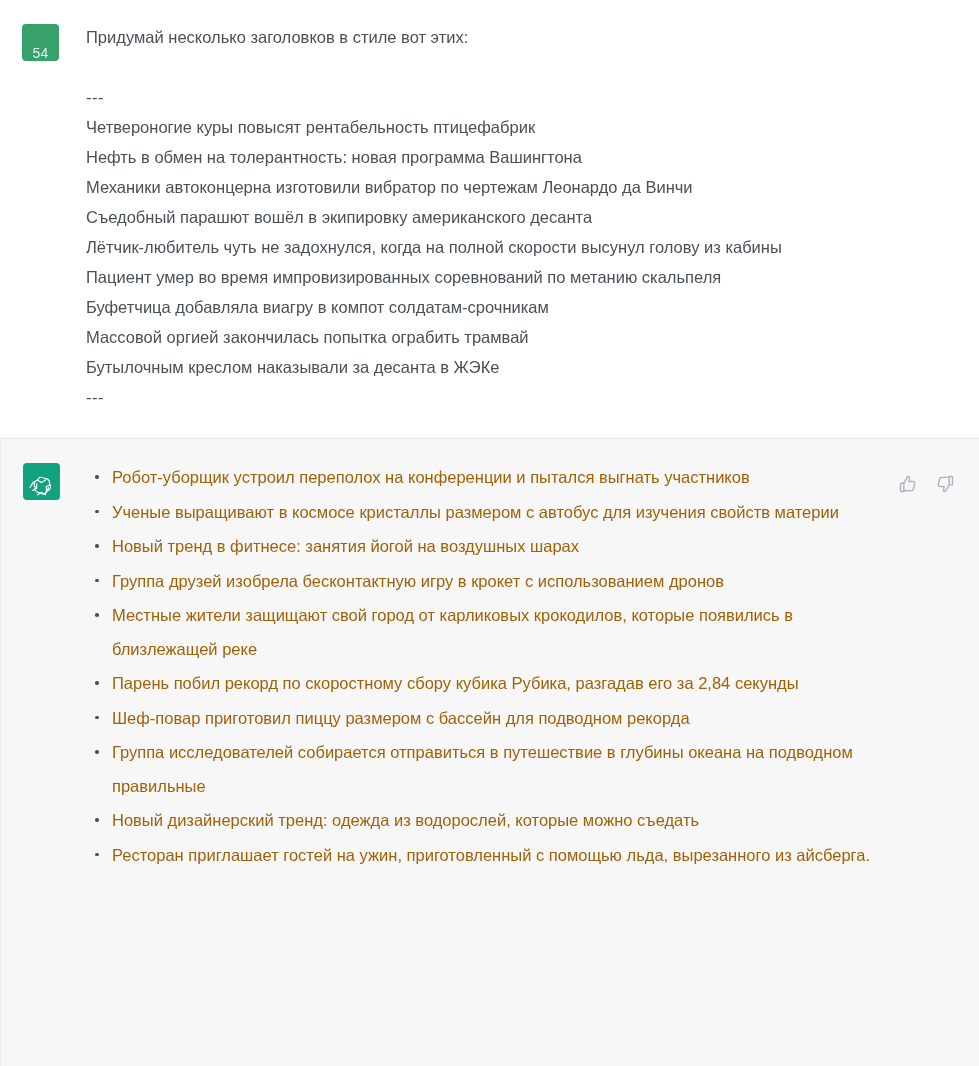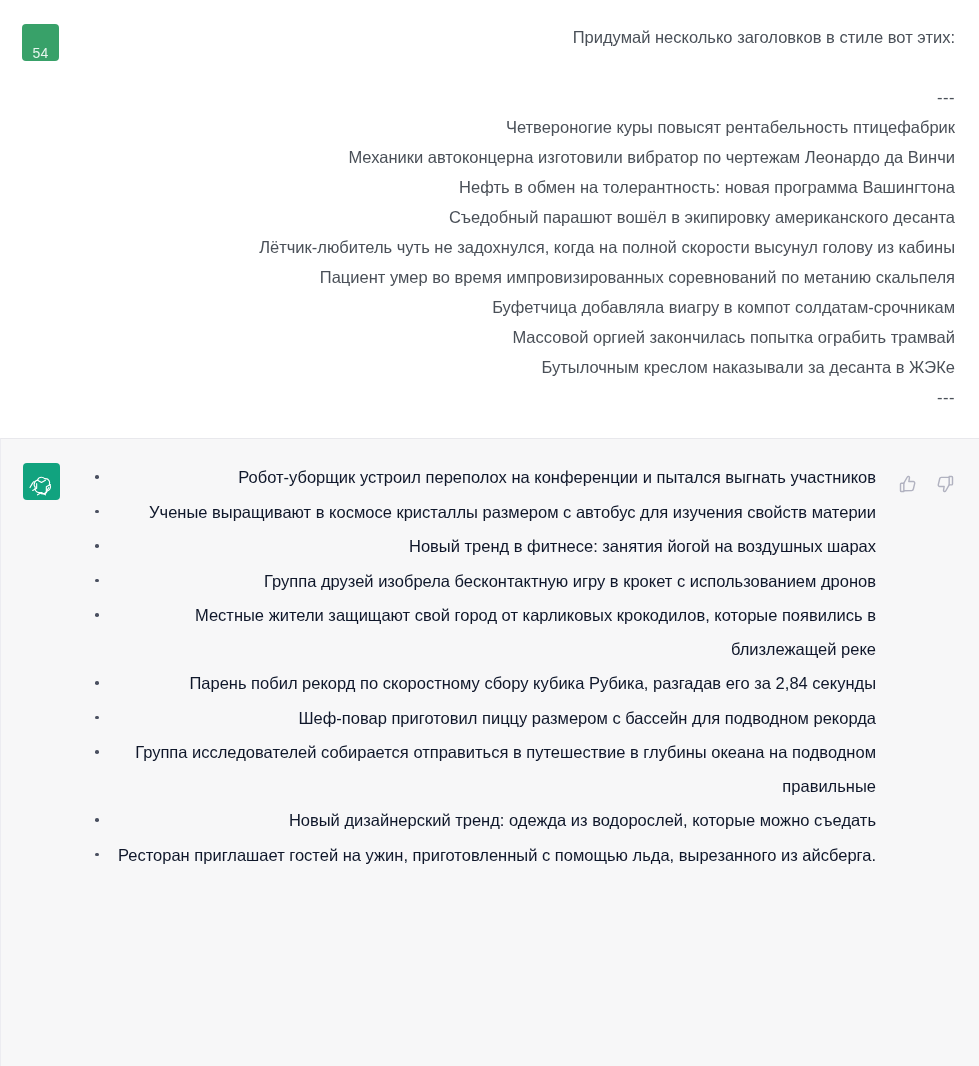--- a/index.html
+++ b/index.html
@@ -73,21 +73,20 @@
   }
 
   
   .body {
     flex: 1 1 auto;
     margin-left: 27px;
     color: #374151;
     font-size: 16.5px;
     line-height: 30px;
     min-width: 0;
-    text-align: right;
   }
 
   .body-user {
     color: #4a5058;
     white-space: normal;
   }
 
   .user-line {
     display: block;
   }
@@ -112,21 +111,21 @@
     list-style: none;
     margin: 0;
     padding: 0;
   }
   ul.bullets li {
     position: relative;
     padding-left: 25px;
     margin: 0 0 1px 0;
     line-height: 33.5px;
     font-size: 16.5px;
-    color: #0f172a;
+    color: #a16207;
   }
   ul.bullets li::before {
     content: "";
     position: absolute;
     left: 8px;
     top: 14px;
     width: 3.5px;
     height: 3.5px;
     border-radius: 50%;
     background: #4a5060;
@@ -165,22 +164,22 @@
     </div>
 
     <div class="body body-user">
       <span class="user-line">Придумай несколько заголовков в стиле вот этих:</span>
 
       <span class="user-blank"></span>
 
       <span class="user-rule">---</span>
 
       <span class="user-line">Четвероногие куры повысят рентабельность птицефабрик</span>
+      <span class="user-line">Нефть в обмен на толерантность: новая программа Вашингтона</span>
       <span class="user-line">Механики автоконцерна изготовили вибратор по чертежам Леонардо да Винчи</span>
-      <span class="user-line">Нефть в обмен на толерантность: новая программа Вашингтона</span>
       <span class="user-line">Съедобный парашют вошёл в экипировку американского десанта</span>
       <span class="user-line">Лётчик-любитель чуть не задохнулся, когда на полной скорости высунул голову из кабины</span>
       <span class="user-line">Пациент умер во время импровизированных соревнований по метанию скальпеля</span>
       <span class="user-line">Буфетчица добавляла виагру в компот солдатам-срочникам</span>
       <span class="user-line">Массовой оргией закончилась попытка ограбить трамвай</span>
       <span class="user-line">Бутылочным креслом наказывали за десанта в ЖЭКе</span>
 
       <span class="user-rule">---</span>
     </div>
   </div>

